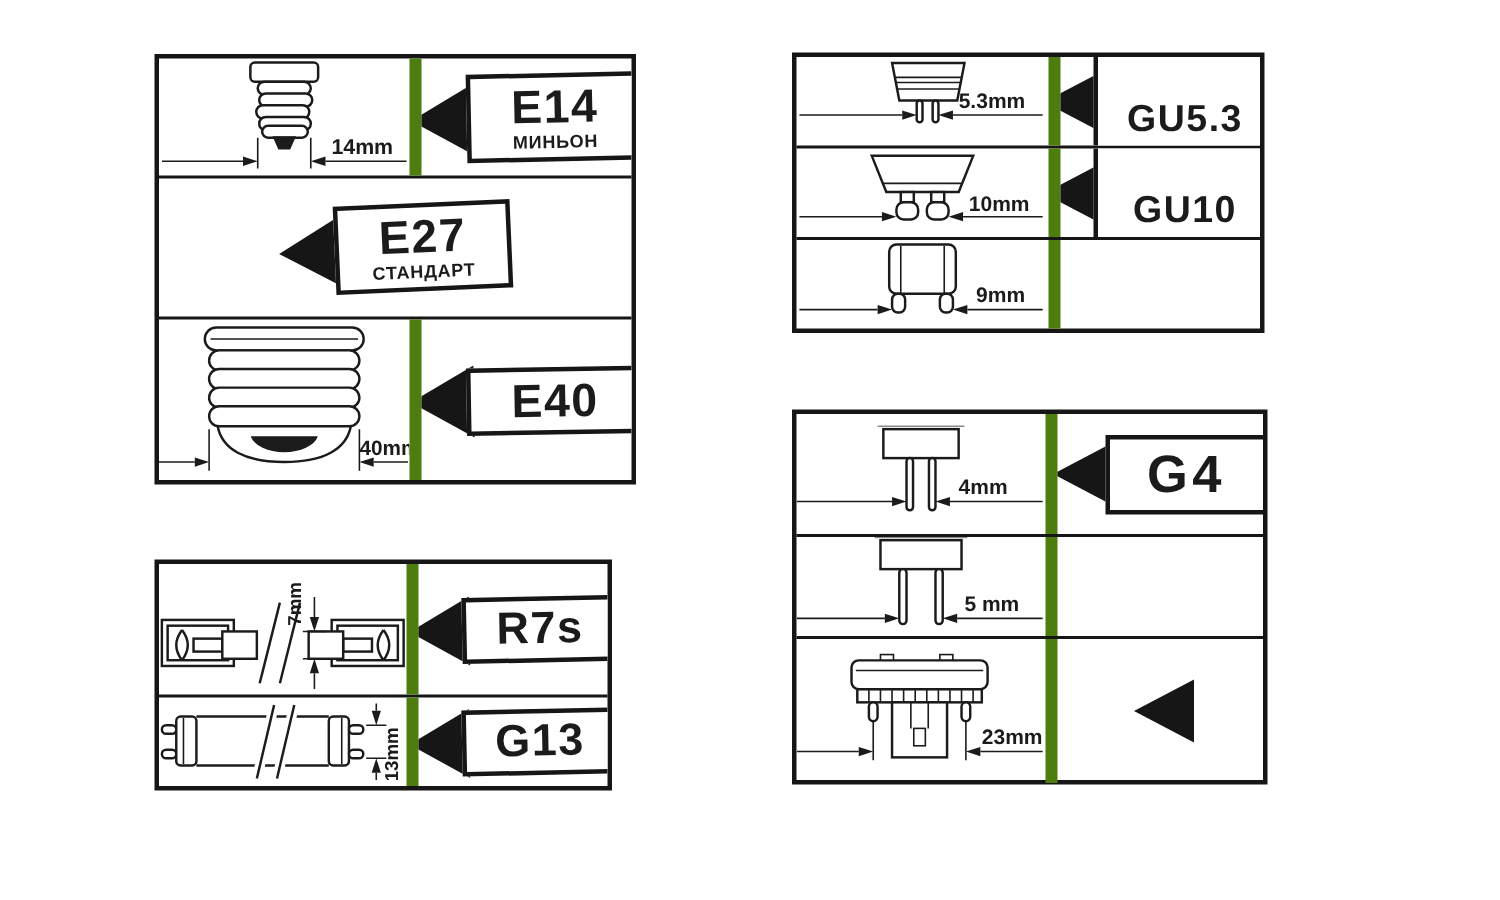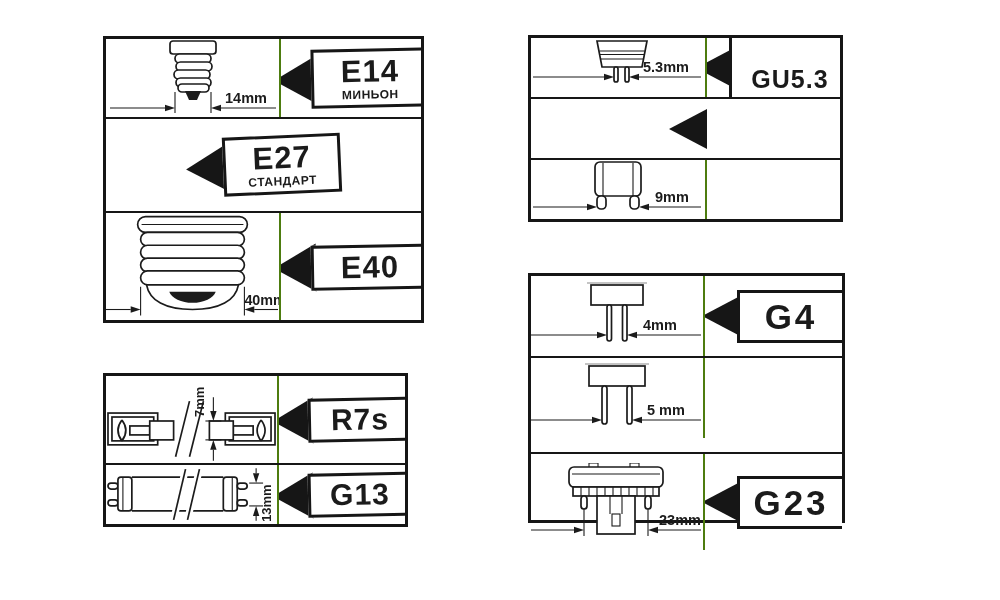--- a/index.html
+++ b/index.html
@@ -6,39 +6,39 @@
   body{
     width:1000px;height:600px;background:#ffffff;
     font-family:"Liberation Sans",sans-serif;color:#1b1b1b;
     position:relative;overflow:hidden;
   }
   #canvas{position:absolute;inset:0;background:#ffffff;}
   .tbl{position:absolute;border:3px solid #161616;background:#fff;box-sizing:border-box;}
   .row{display:flex;box-sizing:border-box;border-bottom:2px solid #161616;}
   .row:last-child{border-bottom:none;}
   .cell{box-sizing:border-box;display:flex;align-items:center;justify-content:center;overflow:hidden;}
-  .cell.draw{border-right:2px solid #4d7c0f;}
+  .cell.draw{border-right:8px solid #4d7c0f;}
   .cell.label{flex:1;}
 
   
   #tbl-screw {left:103px;top:36px;width:321px;height:287px;}
   #tbl-screw .draw{width:175px;}
   #tbl-screw .row-1{height:80px;} #tbl-screw .row-2{height:94px;} #tbl-screw .row-3{height:107px;}
 
   #tbl-linear{left:103px;top:373px;width:305px;height:154px;}
   #tbl-linear .draw{width:173px;}
   #tbl-linear .row-1{height:89px;} #tbl-linear .row-2{height:59px;}
 
   #tbl-gu{left:528px;top:35px;width:315px;height:187px;}
   #tbl-gu .draw{width:176px;}
   #tbl-gu .row-1{height:61px;} #tbl-gu .row-2{height:61px;} #tbl-gu .row-3{height:59px;flex-direction:column;}
 
   #tbl-pin{left:528px;top:273px;width:317px;height:250px;}
   #tbl-pin .draw{width:174px;justify-content:flex-end;}
-  #tbl-pin .row-1{height:82px;} #tbl-pin .row-2{height:96px;flex-direction:column;} #tbl-pin .row-3{height:96px;}
+  #tbl-pin .row-1{height:82px;} #tbl-pin .row-2{height:68px;} #tbl-pin .row-3{height:96px;}
 
   
   .tag{display:flex;align-items:center;}
   .arr{width:0;height:0;border-style:solid;border-color:transparent;
        border-right-color:#161616;margin-right:-5px;flex:none;}
   .box{border:3px solid #161616;background:#fff;padding:4px 10px;text-align:center;line-height:1;}
   .lbl{font-weight:bold;display:block;letter-spacing:1px;white-space:nowrap;}
   .sub{font-weight:bold;display:block;font-size:12px;margin-top:2px;letter-spacing:0.5px;white-space:nowrap;}
 
   #tbl-screw .arr{border-width:24px 42px 24px 0;}
@@ -247,23 +247,41 @@
         <div class="tag">
           <span class="arr"></span>
           <span class="box">
             <span class="lbl">GU5.3</span>
           </span>
         </div>
       </div>
     </div>
 
     <div class="row row-2">
-      <div class="cell label">
-        <div class="tag">
-          <span class="arr"></span>
+      <div class="cell draw">
+        <svg width="174" height="56" viewBox="0 0 174 56">
+          <polygon class="st" points="52,2 122,2 112,27 62,27"></polygon>
+          <line class="tn" x1="60" y1="21" x2="114" y2="21"></line>
+          <rect class="st" x="72" y="27" width="9" height="7"></rect>
+          <rect class="st" x="93" y="27" width="9" height="7"></rect>
+          <rect class="st" x="69" y="34" width="15" height="12" rx="5"></rect>
+          <rect class="st" x="90" y="34" width="15" height="12" rx="5"></rect>
+          <line class="tn" x1="2" y1="44" x2="59" y2="44"></line>
+          <polygon class="fb" points="69,44 59,40.8 59,47.2"></polygon>
+          <polygon class="fb" points="105,44 115,40.8 115,47.2"></polygon>
+          <line class="tn" x1="115" y1="44" x2="170" y2="44"></line>
+          <text x="119" y="40">10mm</text>
+        </svg>
+      </div>
+      <div class="cell label">
+        <div class="tag">
+          <span class="arr"></span>
+          <span class="box">
+            <span class="lbl">GU10</span>
+          </span>
         </div>
       </div>
     </div>
 
     <div class="row row-3">
       <div class="cell draw">
         <svg width="174" height="59" viewBox="0 0 174 59">
           <rect class="st" x="64" y="2" width="46" height="34" rx="5"></rect>
           <line class="tn" x1="72" y1="3" x2="72" y2="36"></line>
           <line class="tn" x1="102" y1="3" x2="102" y2="36"></line>
@@ -355,21 +373,18 @@
           <line class="tn" x1="0" y1="67" x2="43" y2="67"></line>
           <polygon class="fb" points="53,67 43,63.8 43,70.2"></polygon>
           <polygon class="fb" points="117,67 127,63.8 127,70.2"></polygon>
           <line class="tn" x1="127" y1="67" x2="170" y2="67"></line>
           <text x="128" y="62">23mm</text>
         </svg>
       </div>
       <div class="cell label">
         <div class="tag">
           <span class="arr"></span>
-          <span class="box">
-            <span class="lbl">G23</span>
-          </span>
         </div>
       </div>
     </div>
   </div>
 
 </div>
 
 </body></html>

